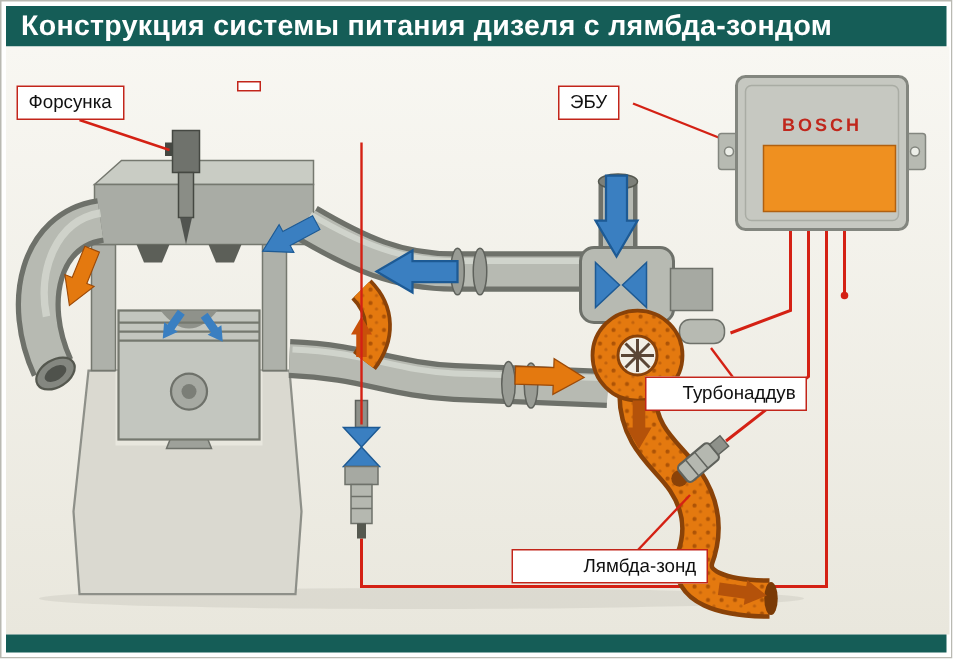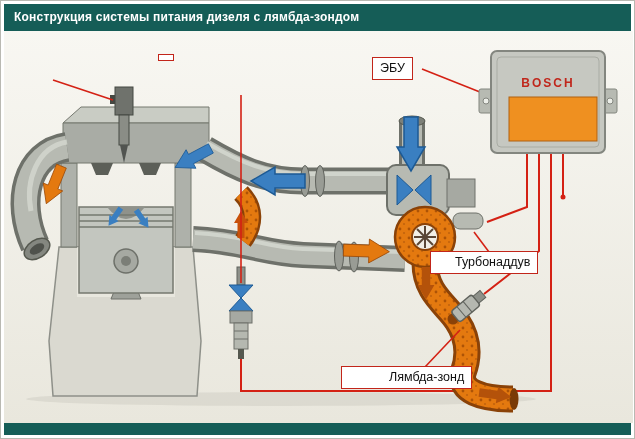--- a/index.html
+++ b/index.html
@@ -1,21 +1,21 @@
 <!DOCTYPE html>
 <html><head>
 <meta charset="utf-8">
 <style>
   * { margin:0; padding:0; box-sizing:border-box; }
   html,body { width:635px; height:439px; }
   body { font-family:"Liberation Sans", sans-serif; background:#fff; }
   .stage { position:relative; width:635px; height:439px; background:#fff; border:1px solid #b9b9b2; overflow:hidden; }
   .title-bar {
     position:absolute; left:3px; top:3px; right:3px; height:27px;
-    background:#155d57; color:#fff; font-size:12px; font-weight:bold;
+    background:#155d57; color:#fff; font-size:19px; font-weight:bold;
     line-height:27px; padding-left:10px; letter-spacing:0.2px; white-space:nowrap;
   }
   .bottom-bar { position:absolute; left:3px; top:422px; right:3px; height:12px; background:#155d57; }
   svg.diagram { position:absolute; left:0; top:0; }
   .callout {
     position:absolute; background:#ffffff; border:1px solid #c2251a; color:#101010;
     font-size:12.5px; line-height:1.28; padding:2px 7px 3px; white-space:nowrap;
   }
 </style>
 </head>
@@ -186,20 +186,21 @@
       <circle cx="485" cy="100" r="3" fill="#eceee8" stroke="#83867f"></circle>
       <rect x="602" y="88" width="14" height="24" rx="2" fill="#b7bab2" stroke="#83867f"></rect>
       <circle cx="609" cy="100" r="3" fill="#eceee8" stroke="#83867f"></circle>
       <rect x="490" y="50" width="114" height="102" rx="6" fill="#c6c8c1" stroke="#83867f" stroke-width="2"></rect>
       <rect x="496" y="56" width="102" height="90" rx="4" fill="none" stroke="#a9aca4"></rect>
       <text x="547" y="86" text-anchor="middle" font-size="12" font-weight="bold" fill="#c0271c" letter-spacing="2">BOSCH</text>
       <rect x="508" y="96" width="88" height="44" fill="#ef9020" stroke="#b06010"></rect>
     </g>
   </svg>
 
+  <div class="callout" style="left:10px; top:56px;">Форсунка</div>
 
   <div class="callout" style="left:157px; top:53px;">
   </div>
 
   <div class="callout" style="left:371px; top:56px;">ЭБУ</div>
 
   <div class="callout" style="left:429px; top:250px;padding-left:24px;">Турбонаддув</div>
 
   <div class="callout" style="left:340px; top:365px;padding-left:47px;">Лямбда-зонд</div>
 

